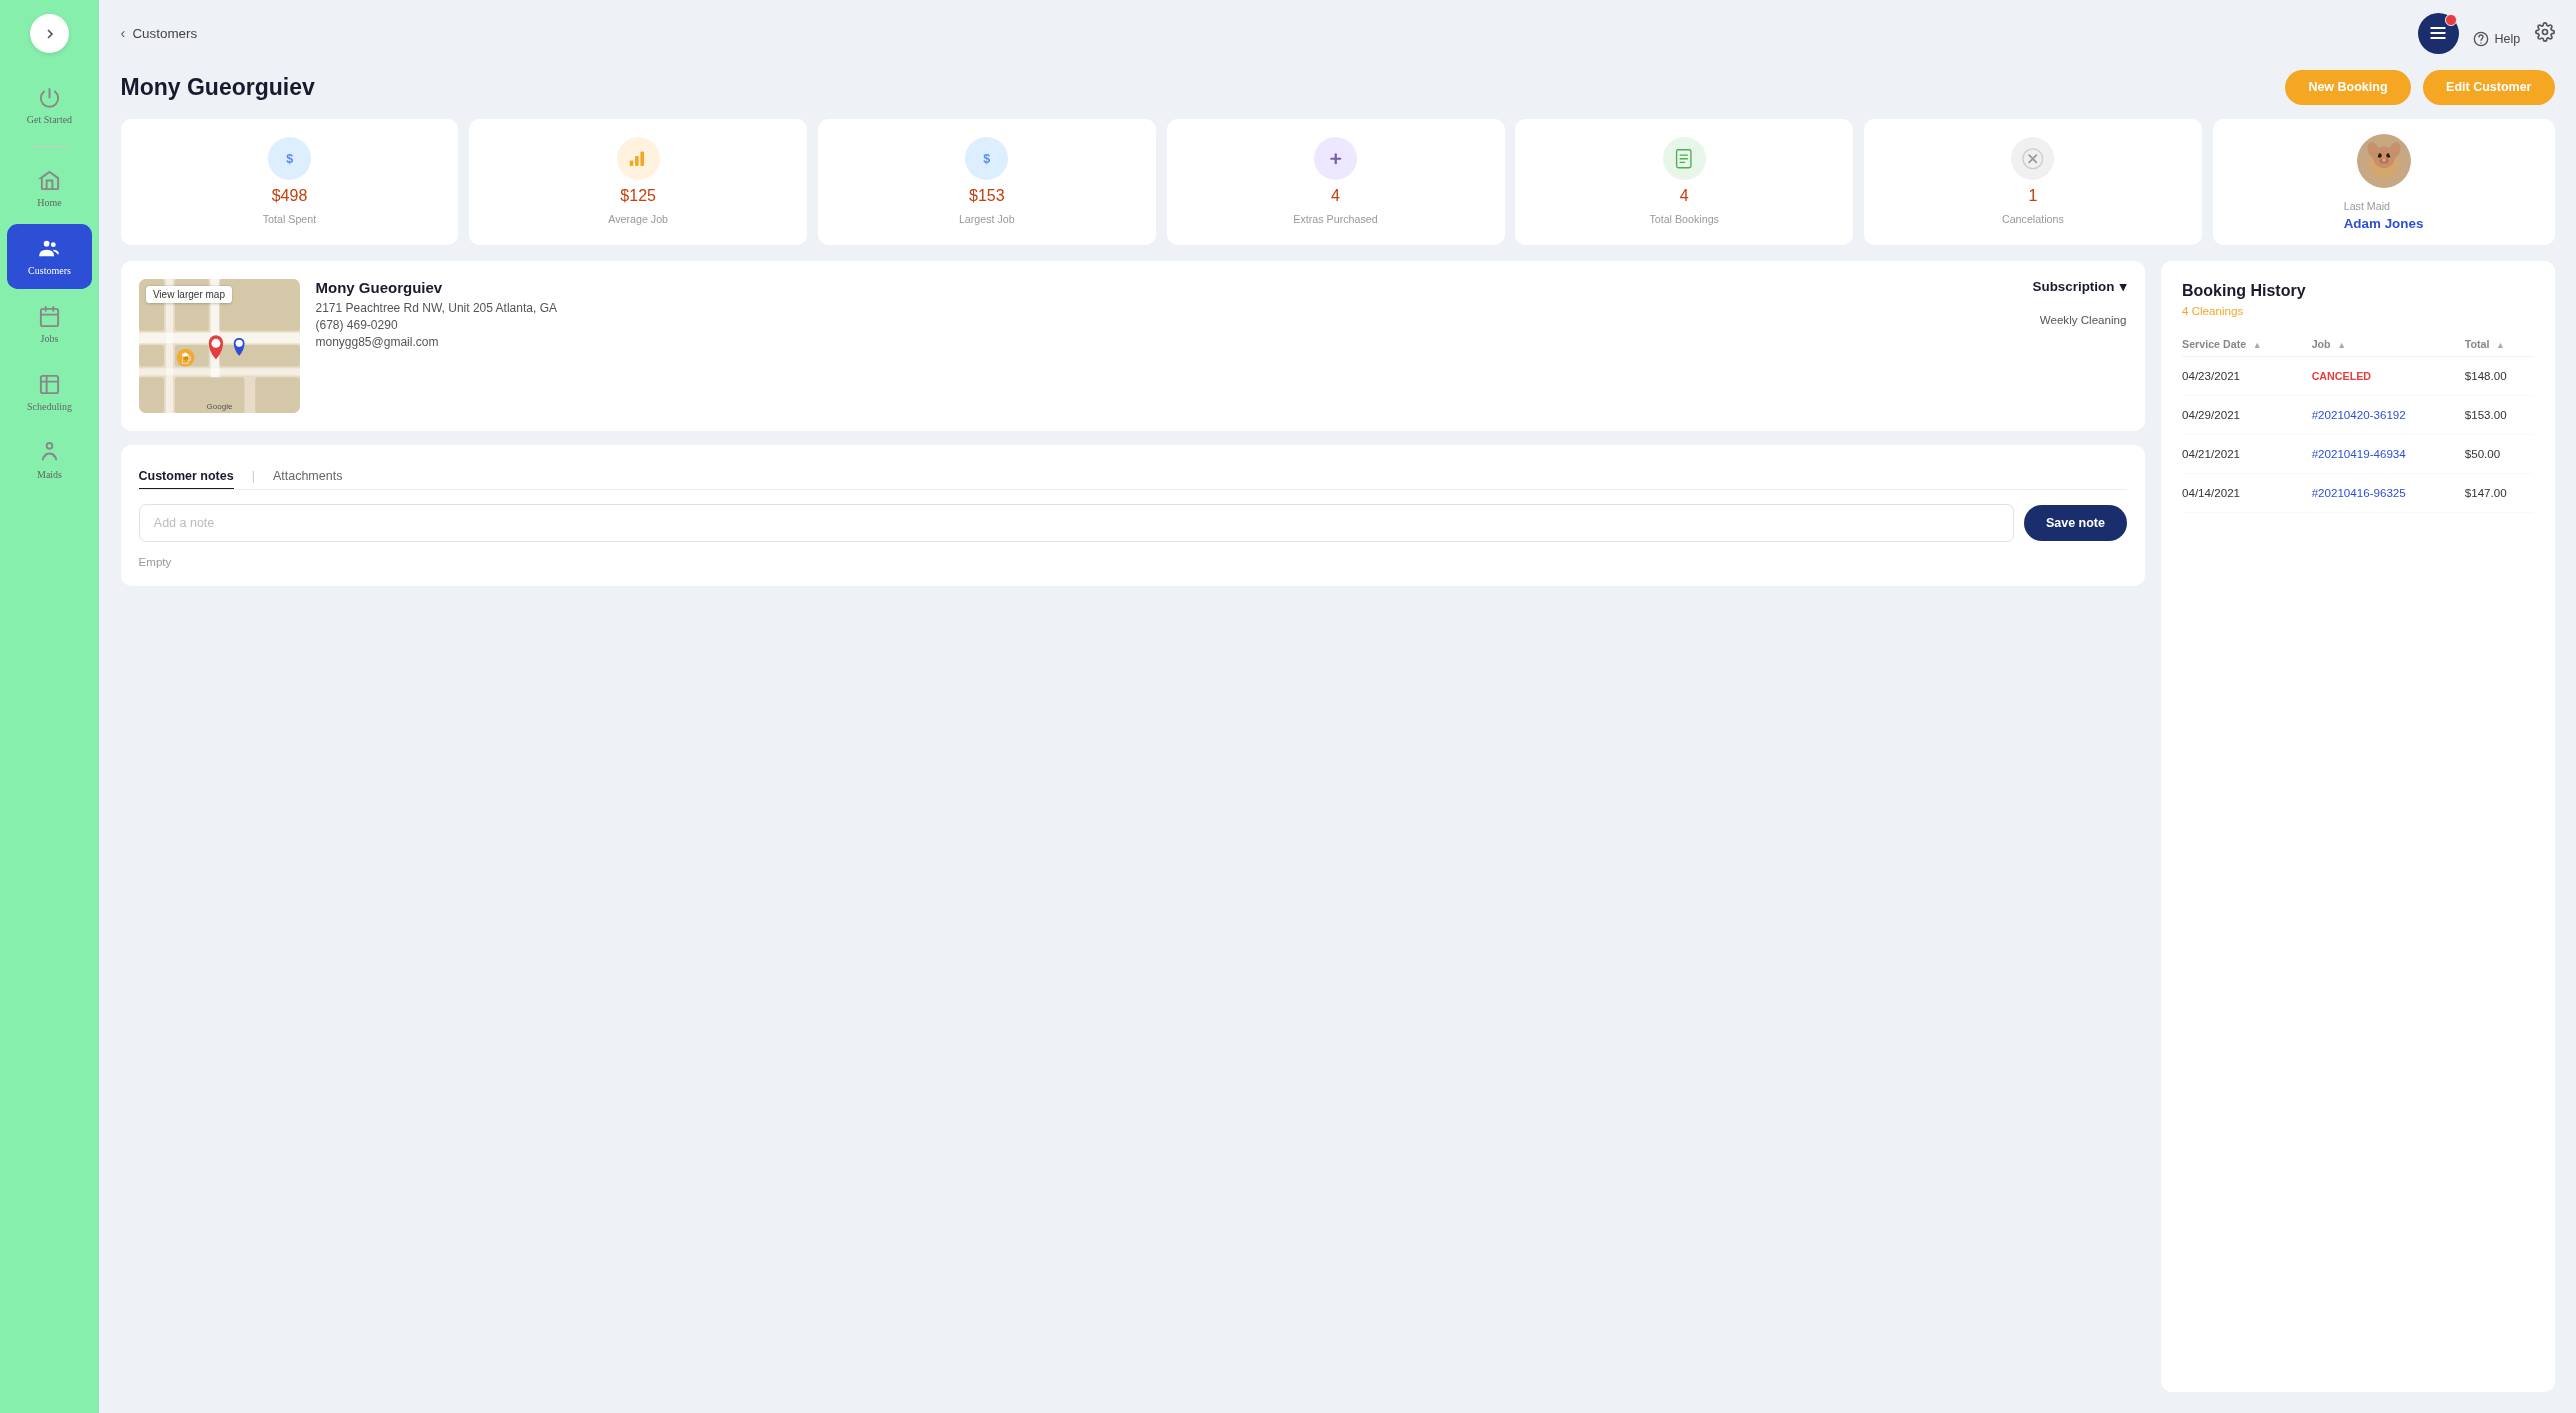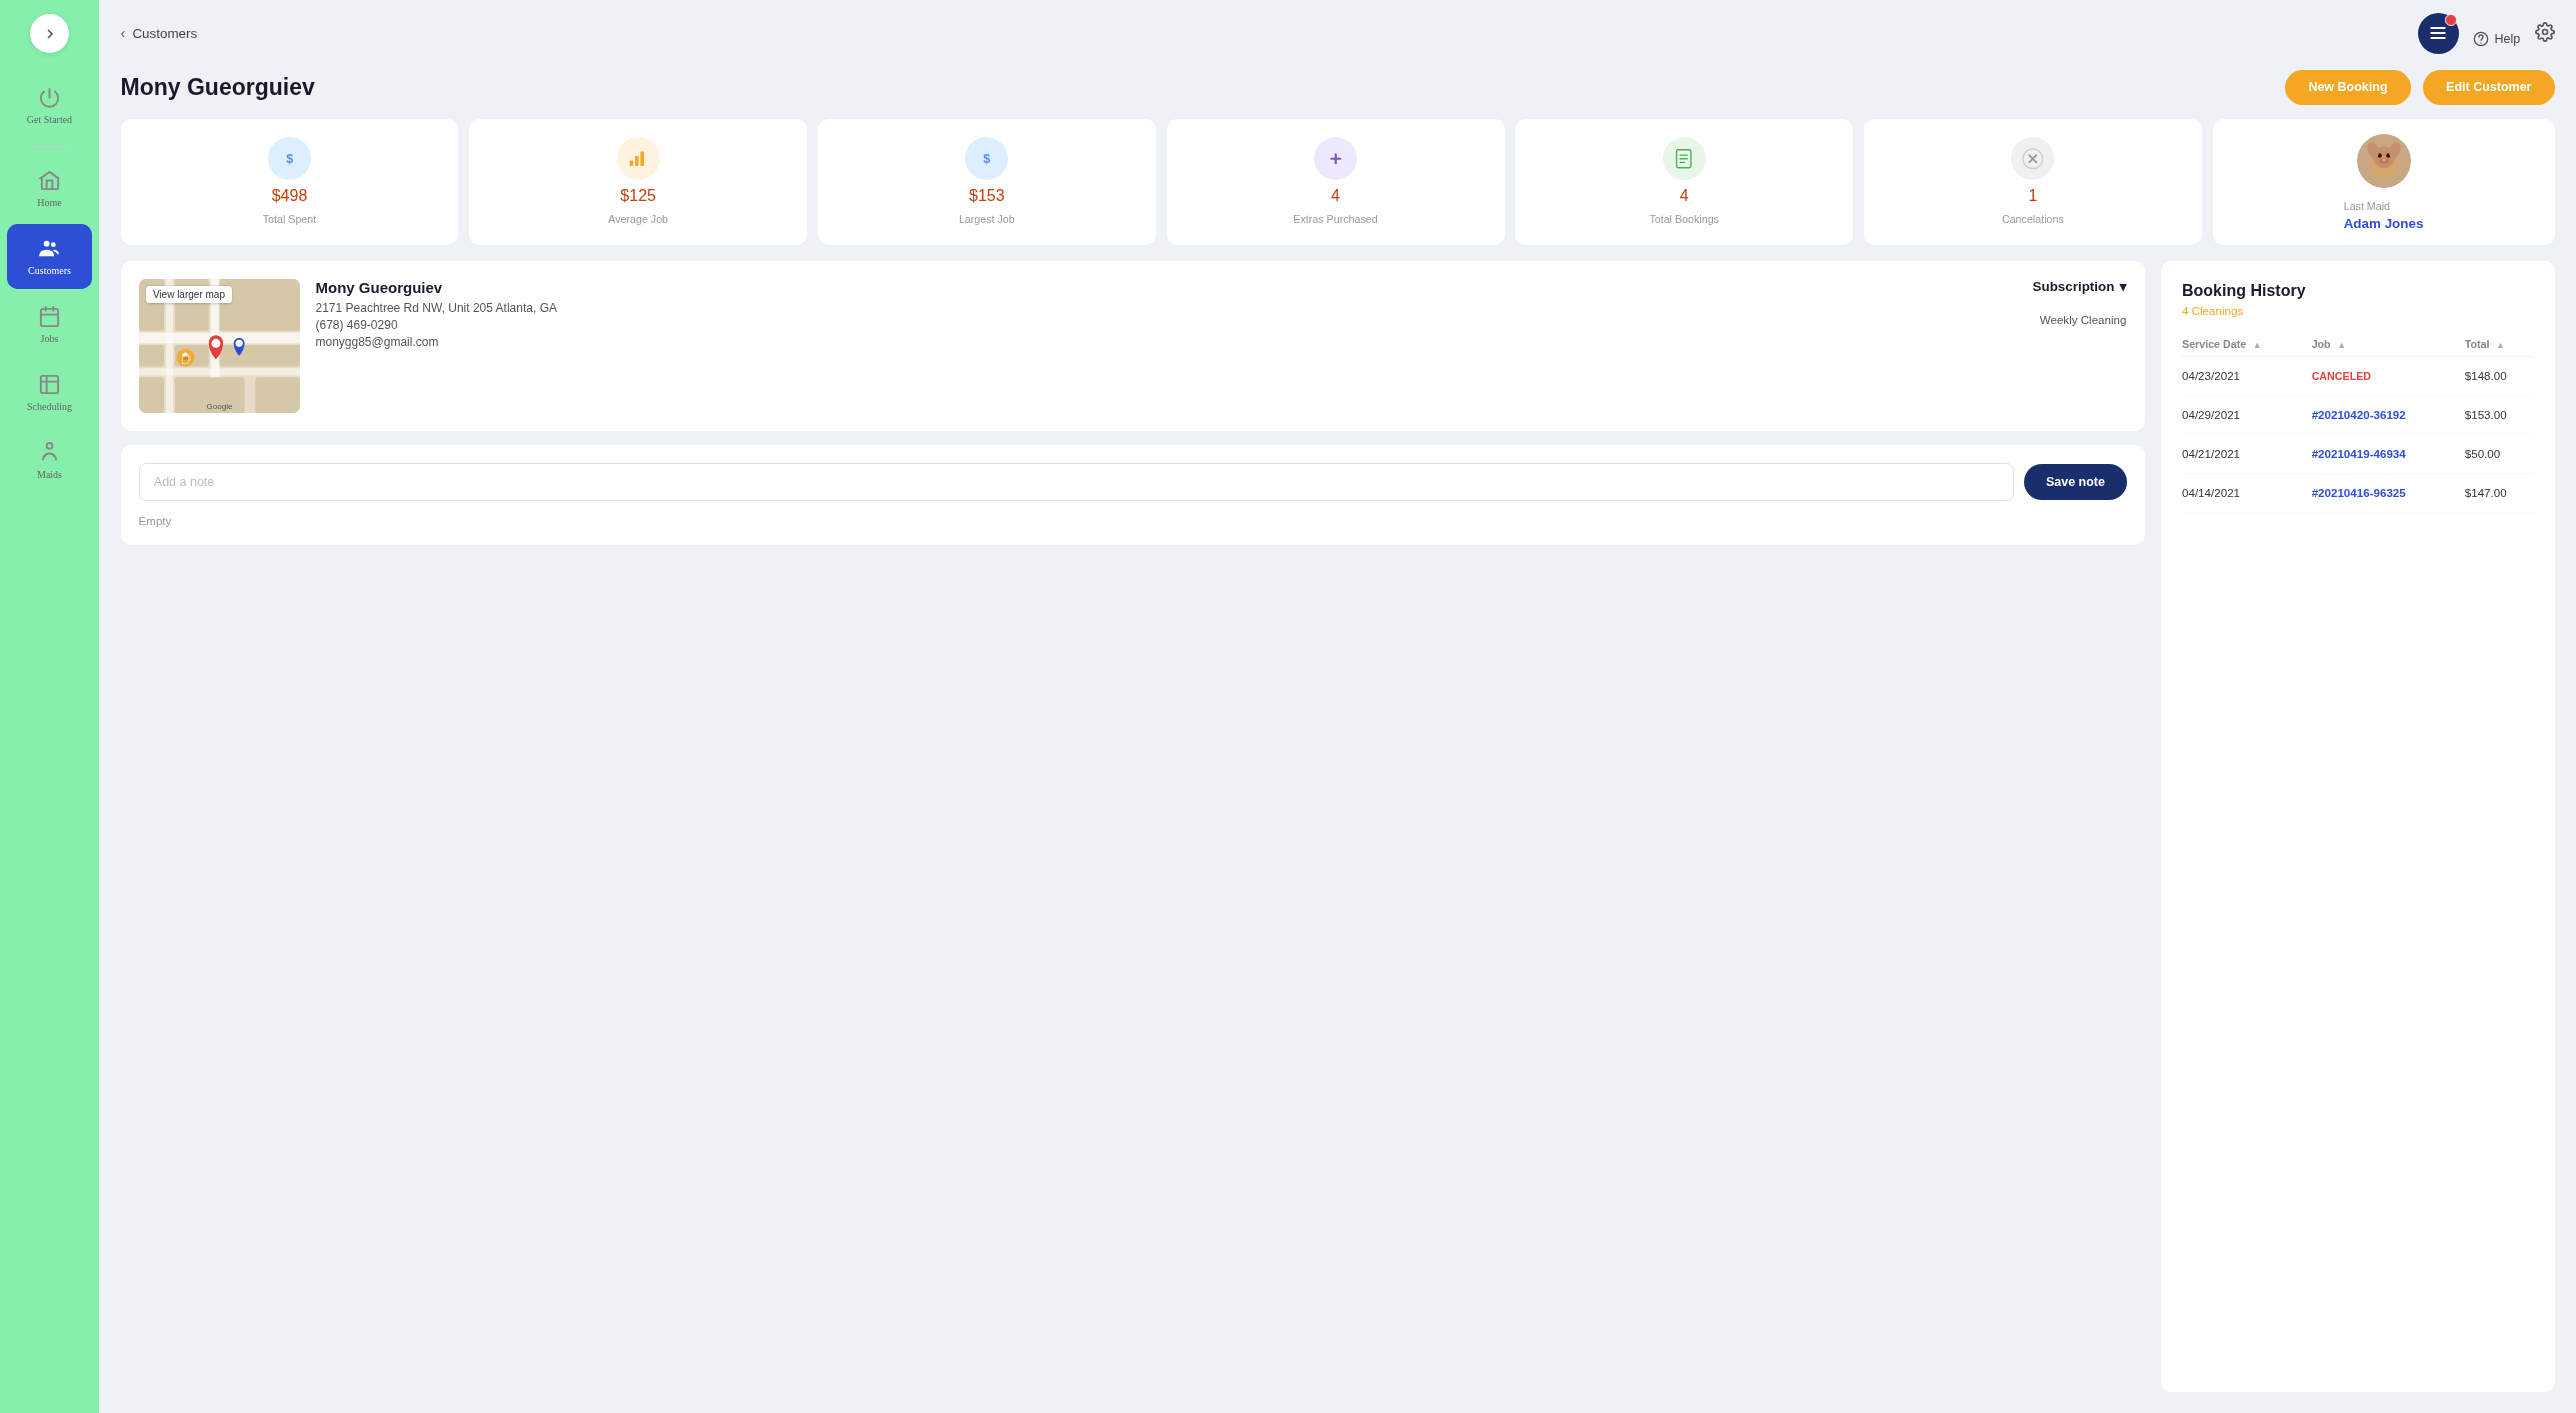--- a/index.html
+++ b/index.html
@@ -421,21 +421,21 @@
       border-bottom: 0.9px solid #f8f8f8;
       vertical-align: middle;
     }
     .booking-canceled {
       color: #e53e3e;
       font-weight: 700;
       font-size: 10.7px;
     }
     .booking-link {
       color: #2d4fd6;
-      font-weight: 700;
+      font-weight: 400;
       text-decoration: none;
       cursor: pointer;
     }
     .sort-icon { margin-left: 3.6px; font-size: 9px; color: #aaa; }
 
     
     .map-svg-bg {
       width: 100%;
       height: 100%;
     }
@@ -683,20 +683,25 @@
           <div class="subscription-section">
             <div class="subscription-label">
               <span>Subscription</span>
               <span>▾</span>
             </div>
             <div class="subscription-value">Weekly Cleaning</div>
           </div>
         </div>
 
         <div class="notes-card">
+          <div class="notes-tabs">
+            <button class="notes-tab active">Customer notes</button>
+            <span class="notes-tab-divider">|</span>
+            <button class="notes-tab">Attachments</button>
+          </div>
           <div class="notes-input-row">
             <input class="notes-input" type="text" placeholder="Add a note" style="">
             <button class="save-note-btn">Save note</button>
           </div>
           <div class="notes-empty">Empty</div>
         </div>
       </div>
 
       <div class="right-panel">
         <div class="booking-title">Booking History</div>

